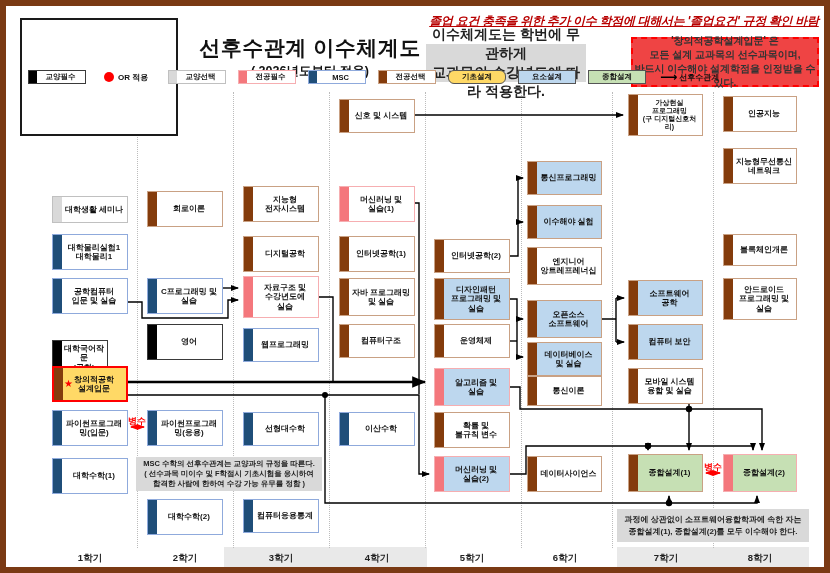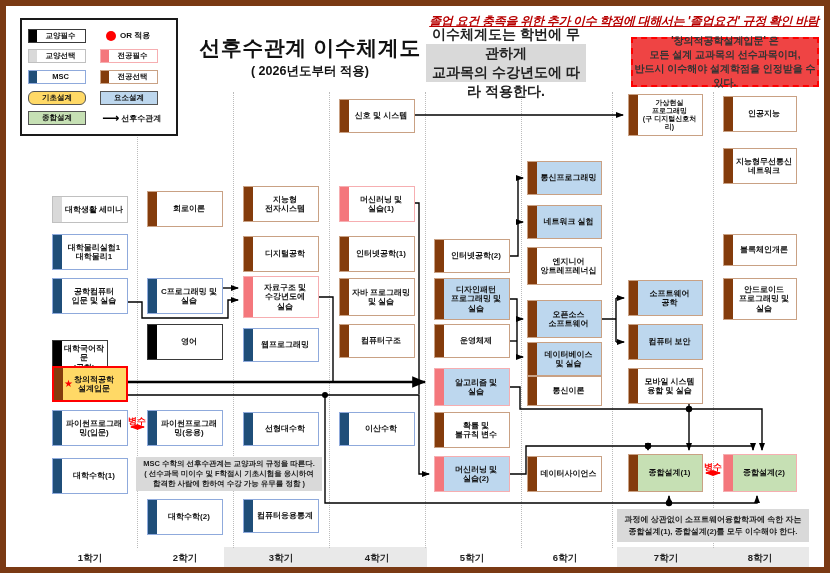--- a/index.html
+++ b/index.html
@@ -23,21 +23,21 @@
     justify-content:center;text-align:center;font-weight:bold;color:#222;
     white-space:pre-line;}
   .note-apply{left:420px;top:38px;width:160px;height:38px;background:#d9d9d9;font-size:14px;line-height:1.35;}
   .note-creative{left:625px;top:31px;width:188px;height:50px;background:#ef4444;
     border:2px dashed #ff0000;font-size:10px;line-height:1.4;color:#333;}
   .note-msc{left:130px;top:451px;width:186px;height:34px;background:#d9d9d9;font-size:7.5px;line-height:1.35;}
   .note-capstone{left:611px;top:503px;width:192px;height:33px;background:#d9d9d9;font-size:8px;line-height:1.4;}
   
   .legend{position:absolute;left:14px;top:12px;width:158px;height:118px;
     border:2px solid #1a1a1a;background:#fff;box-sizing:border-box;
-    display:flex;flex-direction:column;justify-content:space-evenly;padding:2px 6px;}
+    display:flex;flex-direction:row;justify-content:space-evenly;padding:2px 6px;}
   .lg-row{display:flex;align-items:center;justify-content:space-between;}
   .lg-cell{display:flex;align-items:center;width:70px;}
   .lg-box{position:relative;width:58px;height:14px;box-sizing:border-box;border:1px solid #888;
     background:#fff;display:flex;align-items:center;justify-content:center;
     font-size:7.5px;font-weight:bold;color:#111;padding-left:7px;}
   .lg-bar{position:absolute;left:0;top:0;height:100%;width:8px;}
   .lg-box.fillbox{padding-left:0;border:1px solid #555;}
   .lg-dot{width:10px;height:10px;border-radius:50%;background:#ff0000;margin:0 4px 0 6px;flex:0 0 auto;}
   .lg-text{font-size:8px;font-weight:bold;color:#111;}
   .lg-arrow{font-size:12px;font-weight:bold;margin:0 2px 0 2px;color:#000;}
@@ -269,21 +269,21 @@
         <div class="course-bar" style="background: rgb(244, 119, 124);"></div>
         <div class="course-label">머신러닝 및
 실습(2)</div>
       </div>
       <div class="course-box" style="left: 521px; top: 155px; width: 75px; height: 34px; border-color: rgb(201, 161, 132); background: rgb(189, 215, 238);">
         <div class="course-bar" style="background: rgb(132, 60, 12);"></div>
         <div class="course-label">통신프로그래밍</div>
       </div>
       <div class="course-box" style="left: 521px; top: 199px; width: 75px; height: 34px; border-color: rgb(201, 161, 132); background: rgb(189, 215, 238);">
         <div class="course-bar" style="background: rgb(132, 60, 12);"></div>
-        <div class="course-label">네트워크 실험</div>
+        <div class="course-label">이수해야 실험</div>
       </div>
       <div class="course-box" style="left: 521px; top: 241px; width: 75px; height: 38px; border-color: rgb(201, 161, 132);">
         <div class="course-bar" style="background: rgb(132, 60, 12);"></div>
         <div class="course-label">엔지니어
 앙트레프레너십</div>
       </div>
       <div class="course-box" style="left: 521px; top: 294px; width: 75px; height: 38px; border-color: rgb(201, 161, 132); background: rgb(189, 215, 238);">
         <div class="course-bar" style="background: rgb(132, 60, 12);"></div>
         <div class="course-label">오픈소스
 소프트웨어</div>

